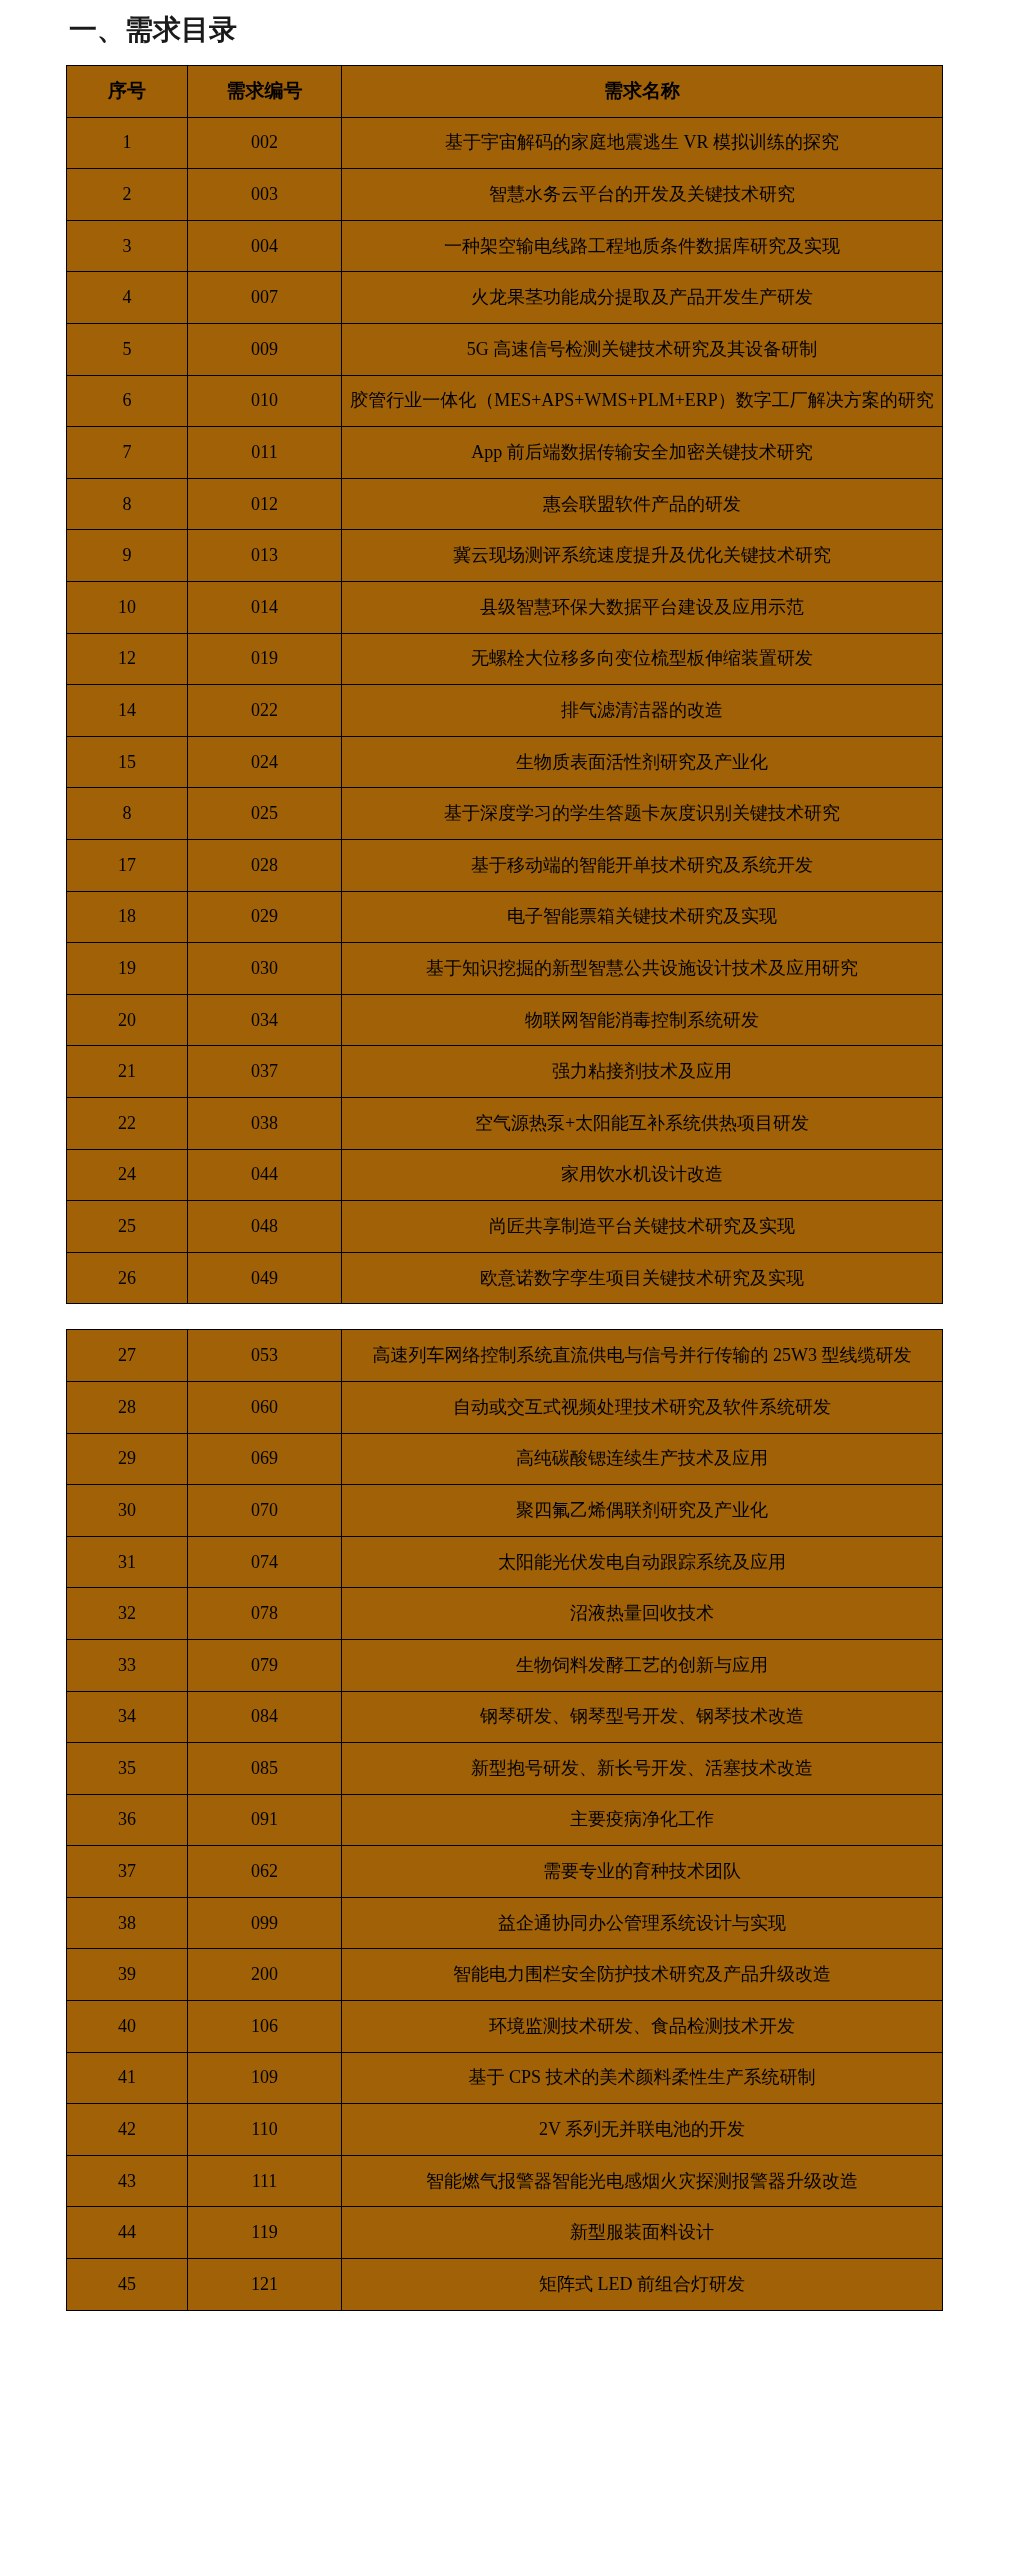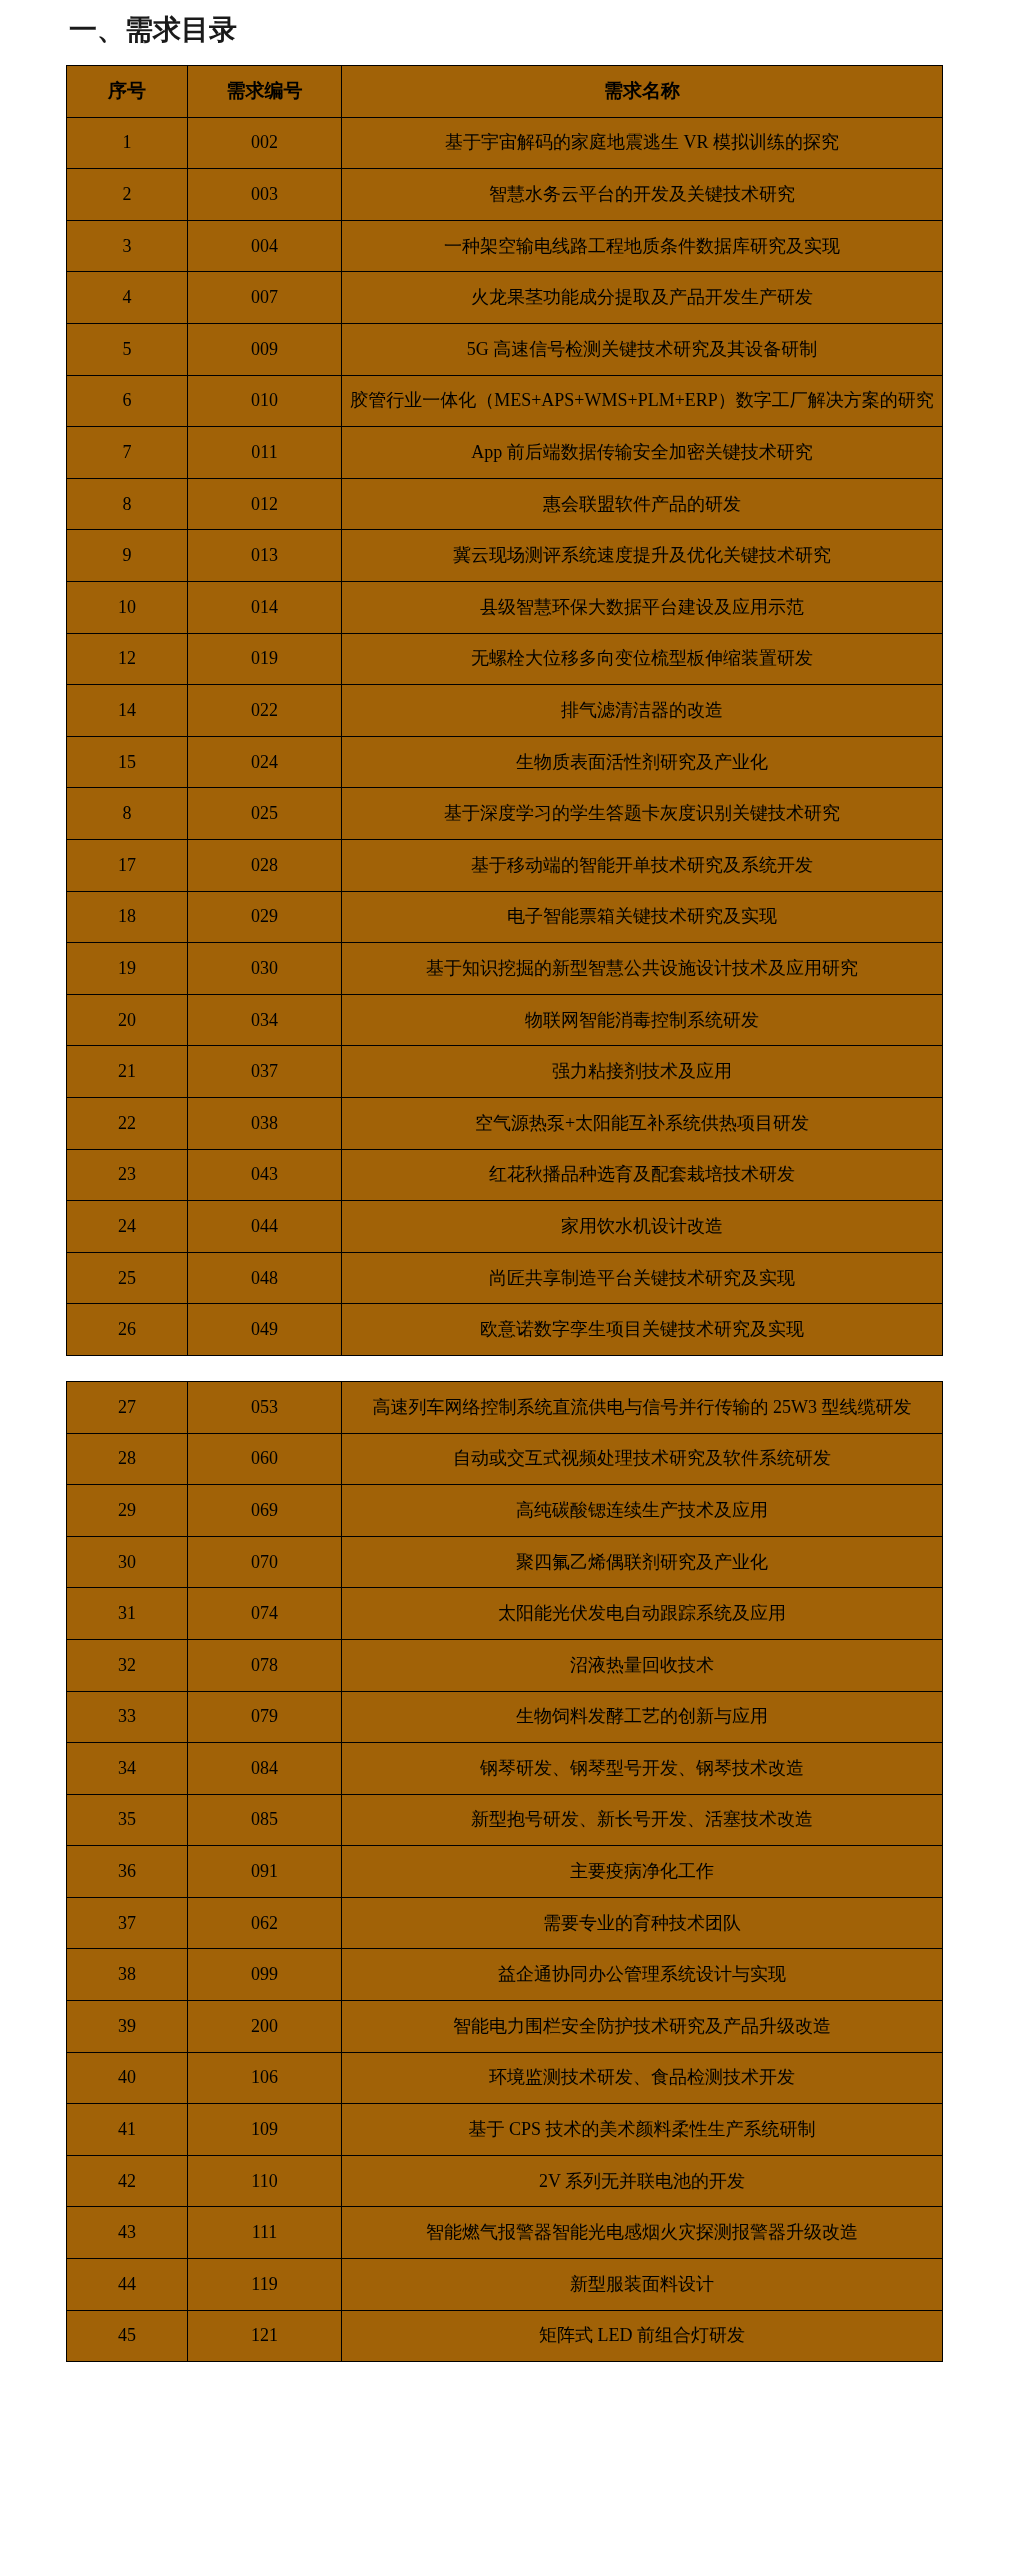--- a/index.html
+++ b/index.html
@@ -168,25 +168,20 @@
           <td>21</td>
           <td>037</td>
           <td>强力粘接剂技术及应用</td>
         </tr>
         <tr>
           <td>22</td>
           <td>038</td>
           <td>空气源热泵+太阳能互补系统供热项目研发</td>
         </tr>
         <tr>
-          <td>23</td>
-          <td>043</td>
-          <td>红花秋播品种选育及配套栽培技术研发</td>
-        </tr>
-        <tr>
           <td>24</td>
           <td>044</td>
           <td>家用饮水机设计改造</td>
         </tr>
         <tr>
           <td>25</td>
           <td>048</td>
           <td>尚匠共享制造平台关键技术研究及实现</td>
         </tr>
         <tr>

